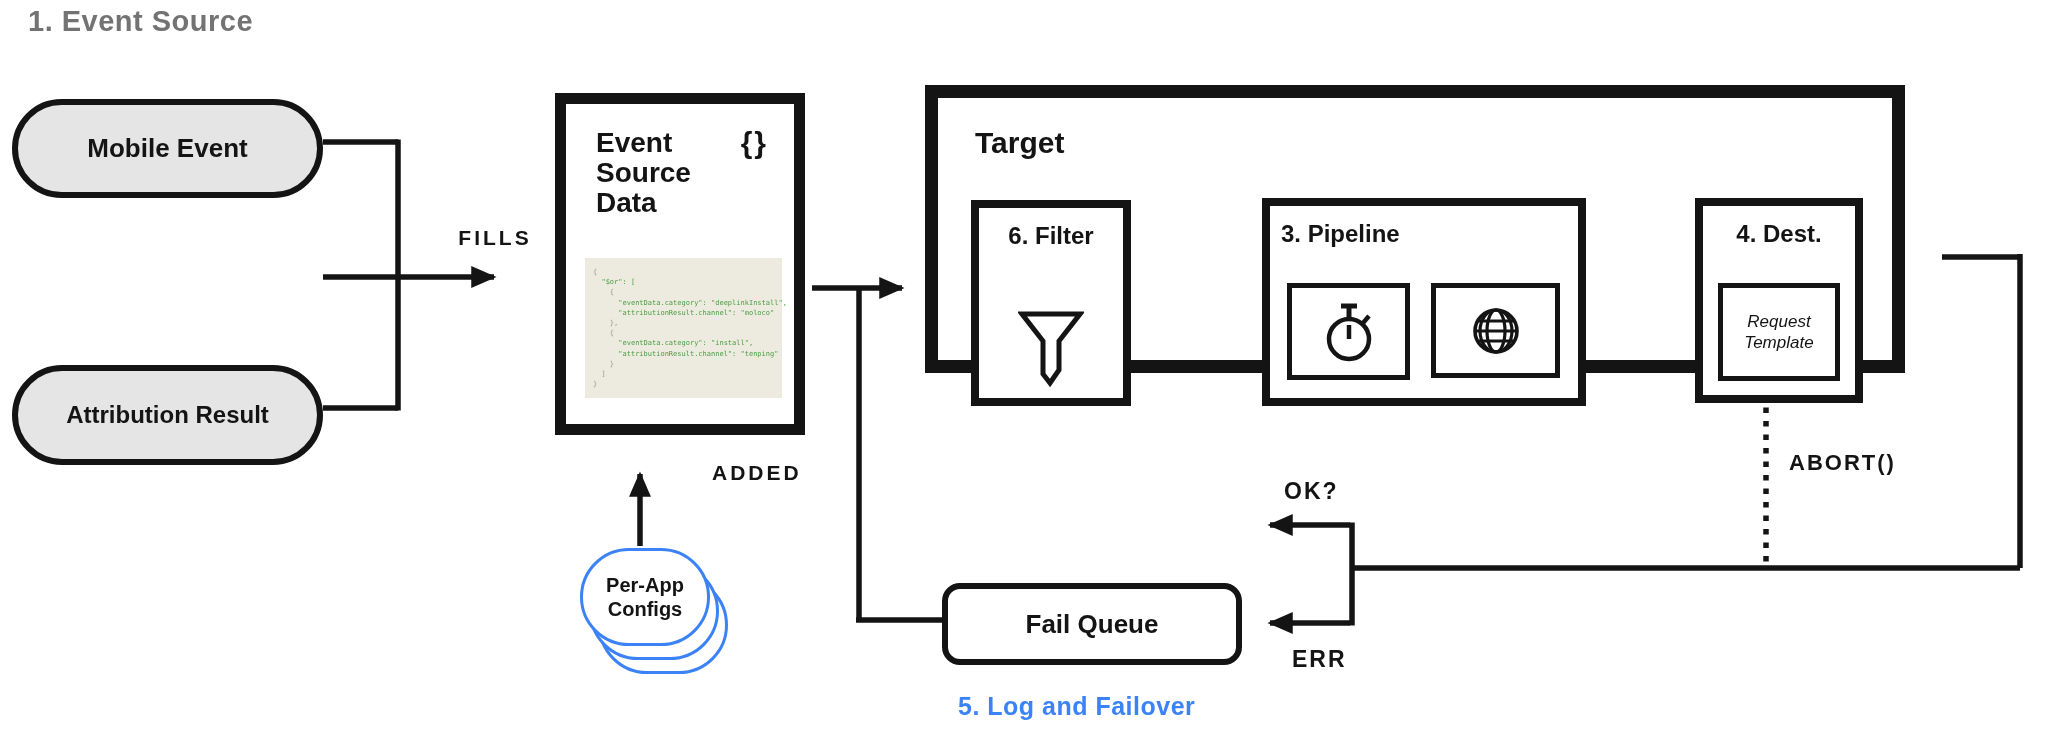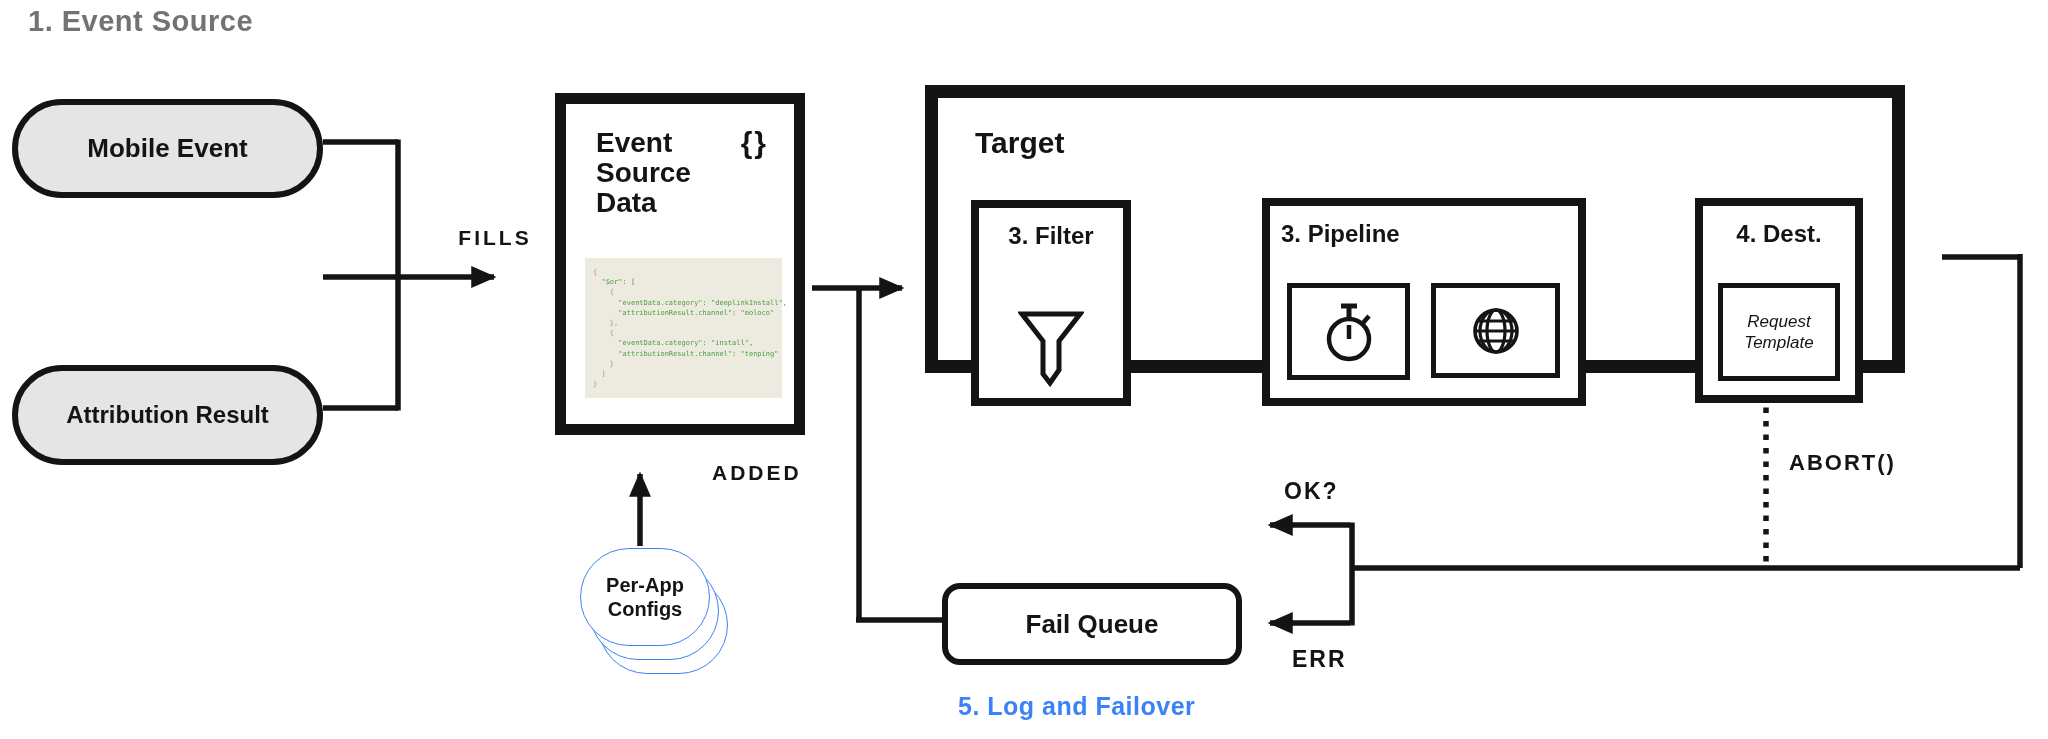--- a/index.html
+++ b/index.html
@@ -54,21 +54,21 @@
   #rt-box{left:15px;top:77px;width:122px;height:98px;border:5px solid #141414;box-sizing:border-box;
     display:flex;align-items:center;justify-content:center;text-align:center;
     font-style:italic;font-weight:500;font-size:17px;line-height:1.25;}
   #funnel-wrap{position:absolute;left:0;right:0;top:102px;display:flex;justify-content:center;}
   
   .fail-box{box-sizing:border-box;border:6px solid #141414;border-radius:18px;background:#fff;
     display:flex;align-items:center;justify-content:center;font-weight:700;font-size:26px;z-index:3;}
   #postback-box{left:942px;top:483px;width:300px;height:84px;}
   #failqueue-box{left:942px;top:583px;width:300px;height:82px;}
   
-  .config-card{box-sizing:border-box;border:1px solid #3b82f6;border-radius:50px;background:#fff;}
+  .config-card{box-sizing:border-box;border:3px solid #3b82f6;border-radius:50px;background:#fff;}
   #cfg-3{left:598px;top:576px;width:130px;height:98px;z-index:3;}
   #cfg-2{left:589px;top:562px;width:130px;height:98px;z-index:4;}
   #cfg-1{left:580px;top:548px;width:130px;height:98px;z-index:5;
     display:flex;align-items:center;justify-content:center;text-align:center;
     font-weight:600;font-size:20px;line-height:1.2;}
   
   #wires{position:absolute;left:0;top:0;width:2048px;height:739px;z-index:1;}
   .wire{stroke:#141414;stroke-width:5.5;fill:none;}
   .icon-stroke{stroke:#141414;fill:none;}
 </style>
@@ -141,21 +141,21 @@
       <div class="code-line">    }</div>
       <div class="code-line">  ]</div>
       <div class="code-line">}</div>
     </div>
   </div>
 
   <div class="abs" id="target-box">
     <div class="abs" id="target-title">Target</div>
 
     <div class="abs stage-box" id="filter-box">
-      <div class="stage-label">3. Filter</div>
+      <div class="stage-label">6. Filter</div>
       <div id="funnel-wrap">
         <svg width="66" height="78" viewBox="0 0 66 78">
           <path class="icon-stroke" stroke-width="5" stroke-linejoin="miter" d="M4,4 L62,4 L41,31 L41,60 L32,73 L25,64 L25,31 Z"></path>
         </svg>
       </div>
     </div>
 
     <div class="abs stage-box" id="pipeline-box">
       <div class="stage-label" style="text-align:left;margin-left:11px;">3. Pipeline</div>
       <div class="icon-box" id="stopwatch-cell">

